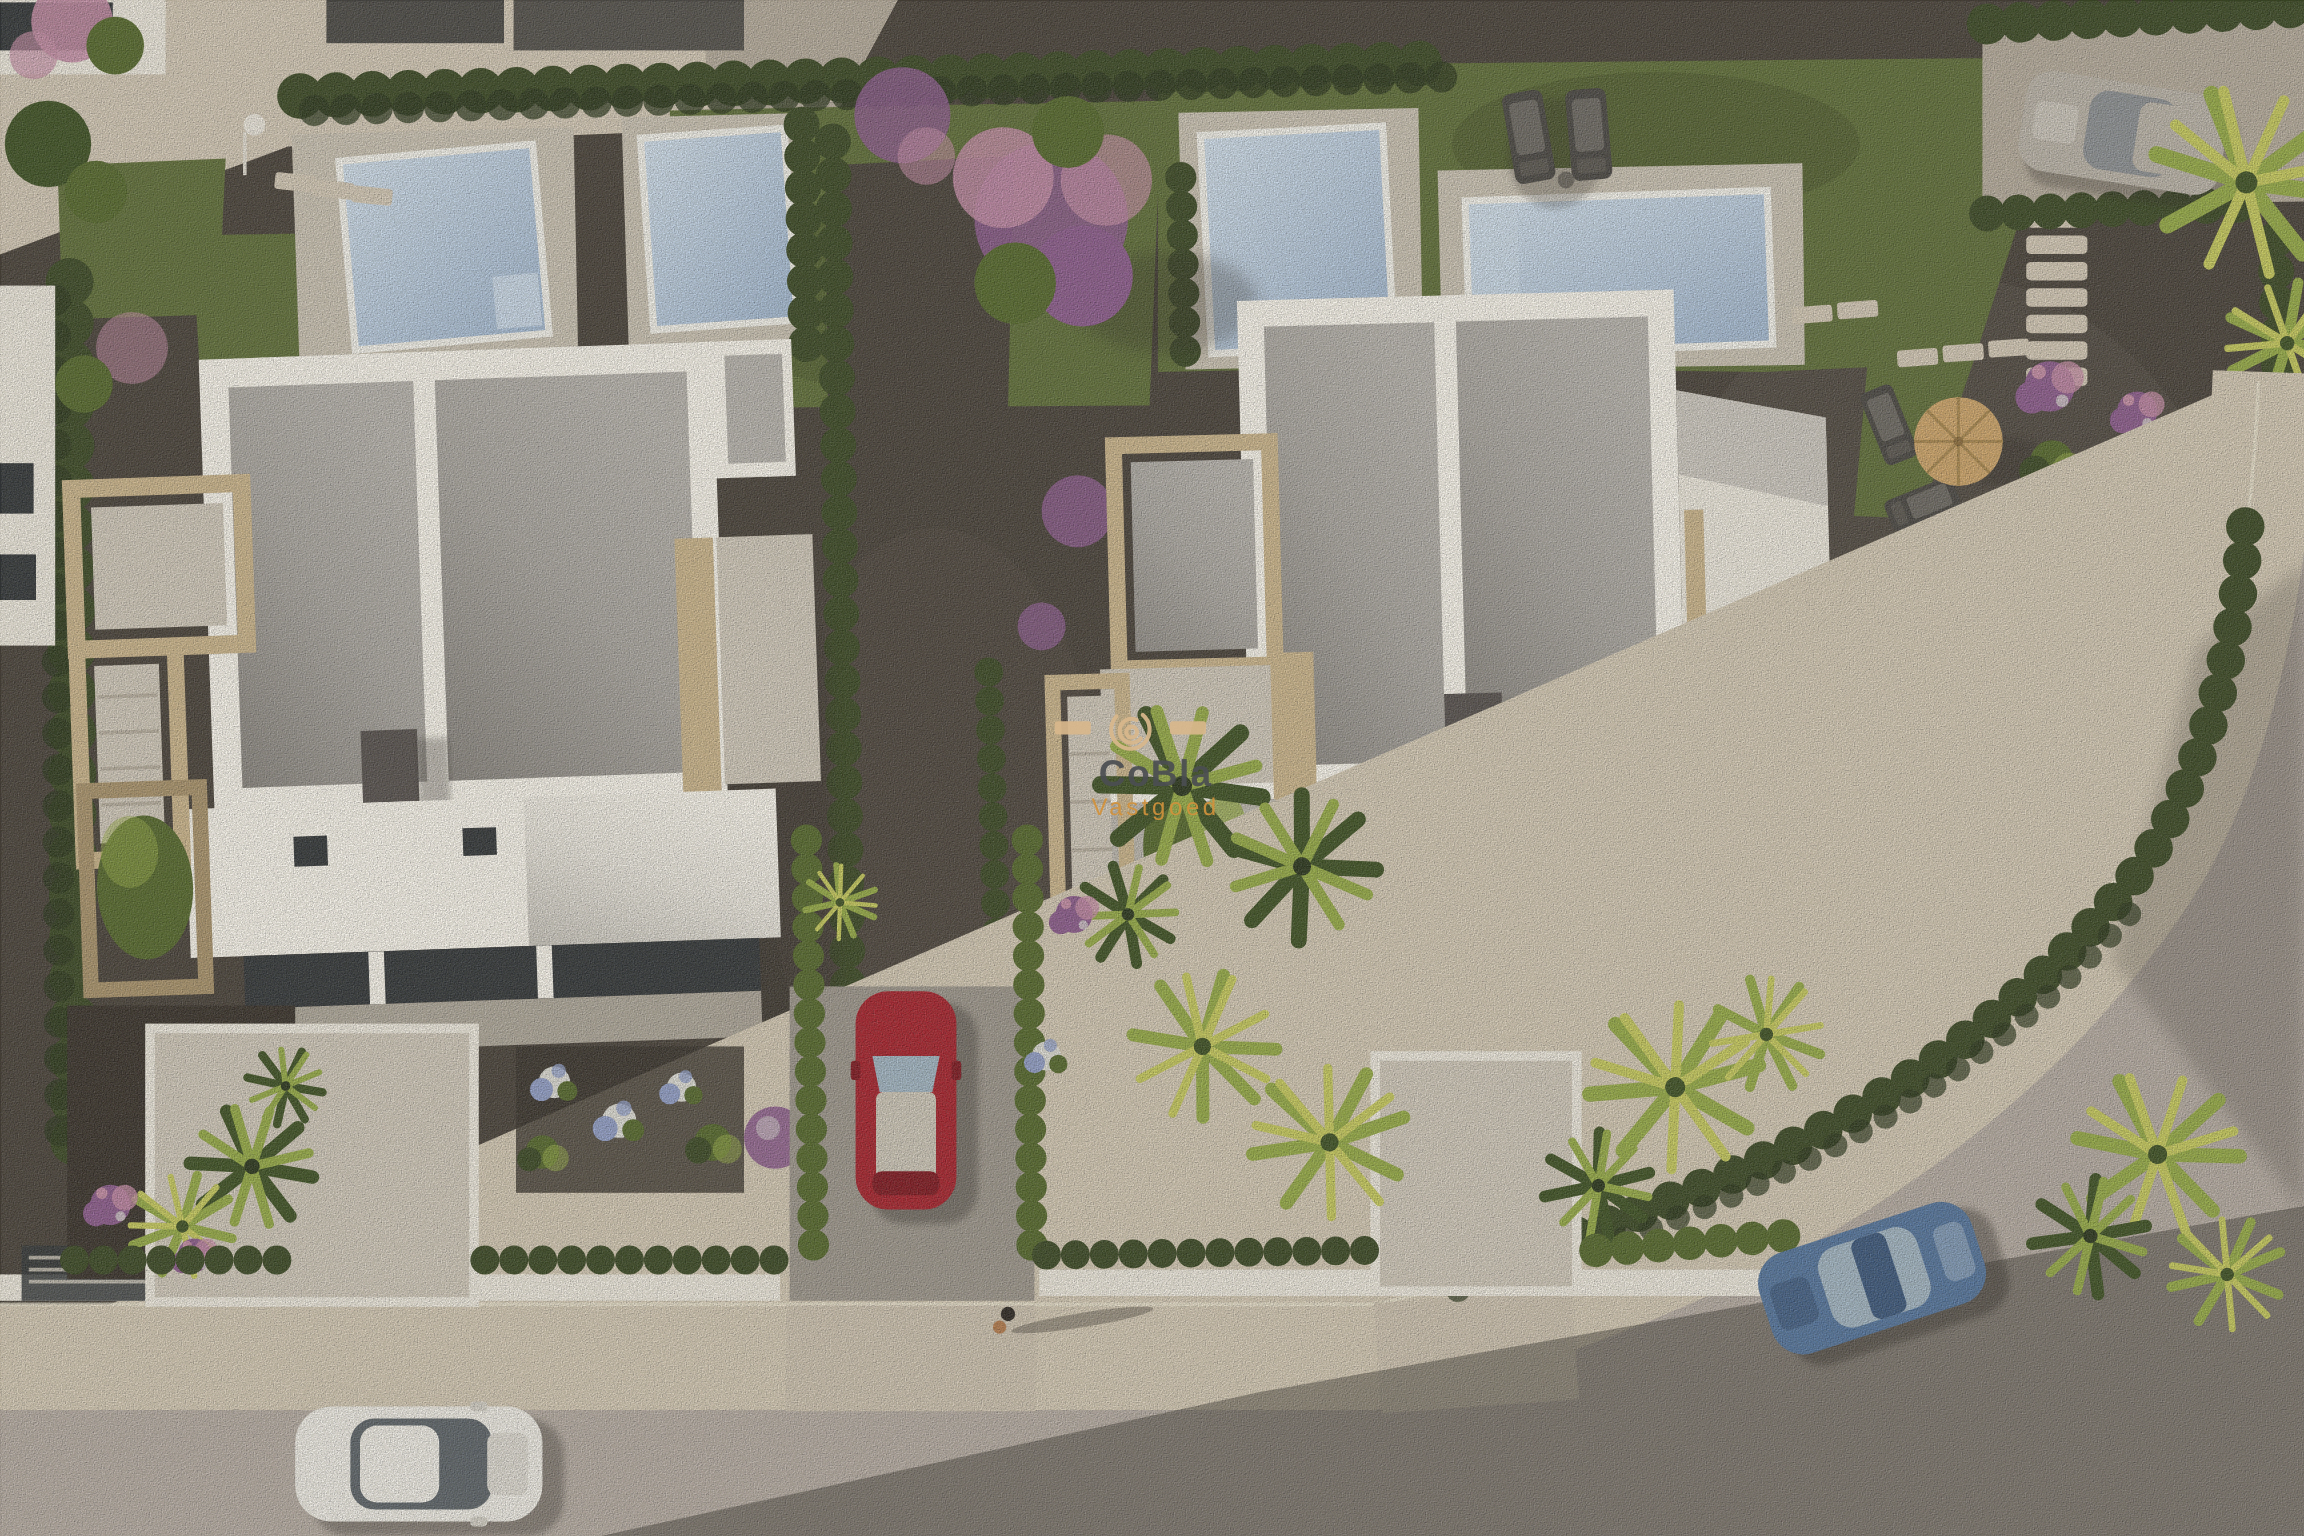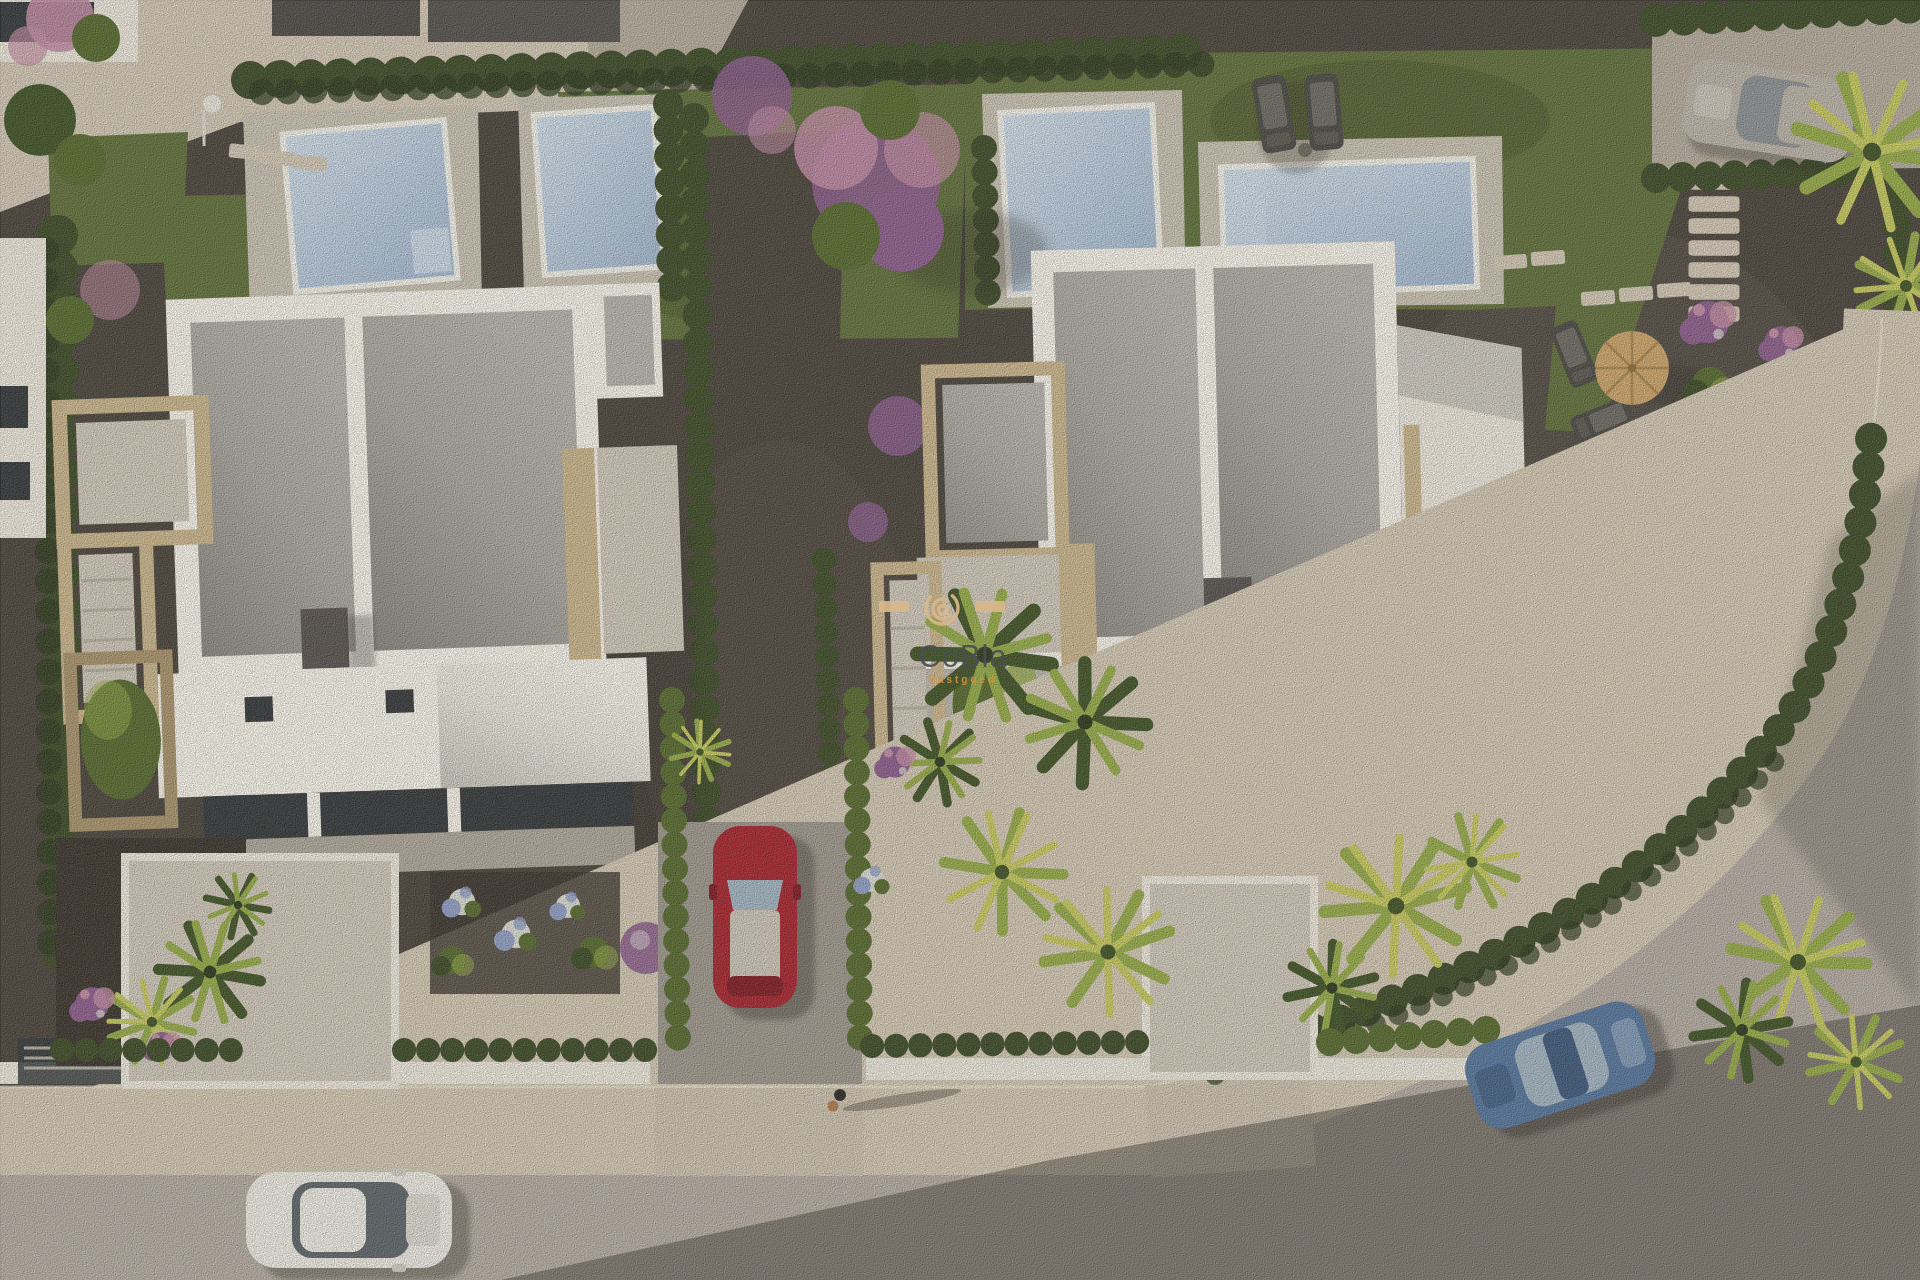--- a/index.html
+++ b/index.html
@@ -21,23 +21,23 @@
   .fShadow{fill:var(--shadow)} .fStraw{fill:var(--straw)}
   .sHedge{stroke:var(--hedge);stroke-linecap:round;fill:none}
   .sHedgeD{stroke:var(--hedge_dark);stroke-linecap:round;fill:none}
   .sFol{stroke:var(--foliage);stroke-linecap:round;fill:none}
   .sCurb{stroke:var(--curb);fill:none}
 
   
   .watermark{position:absolute;left:877px;top:588px;width:172px;text-align:center;
              opacity:.92;pointer-events:none;line-height:1;}
   .wm-logo{height:40px;display:flex;align-items:center;justify-content:center;}
-  .wm-title{font-size:31px;font-weight:normal;color:var(--wm_title,#4b4e52);
-            letter-spacing:1px;margin-top:13px;}
-  .wm-subtitle{font-size:10px;font-weight:bold;color:var(--wm_accent,#d2923c);
+  .wm-title{font-size:31px;font-weight:bold;color:var(--wm_title,#4b4e52);
+            letter-spacing:1px;margin-top:1px;}
+  .wm-subtitle{font-size:20px;font-weight:normal;color:var(--wm_accent,#d2923c);
                letter-spacing:3px;margin-top:3px;}
 </style>
 </head>
 <body>
 
 <div class="stage">
 <svg viewBox="0 0 1920 1280" width="1920" height="1280">
   <defs>
     <linearGradient id="gWater" x1="0" y1="0" x2="0.8" y2="1">
       <stop offset="0" style="stop-color:var(--pool_water_light)"></stop>

